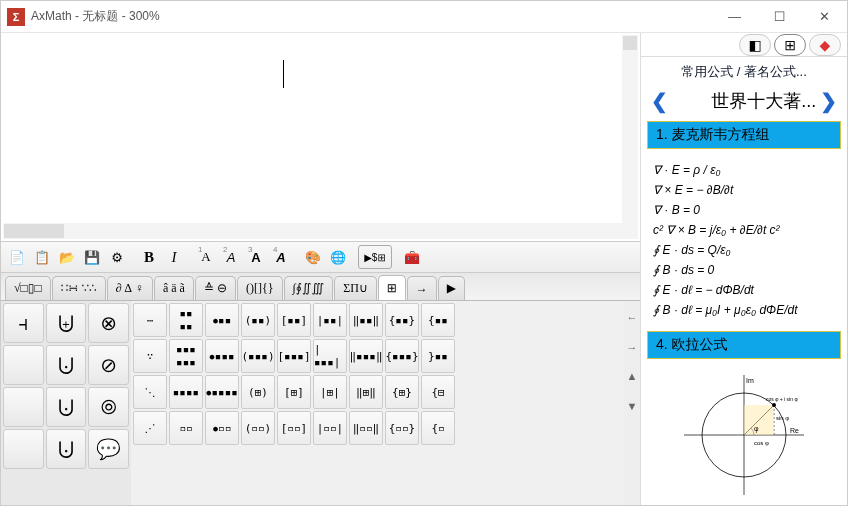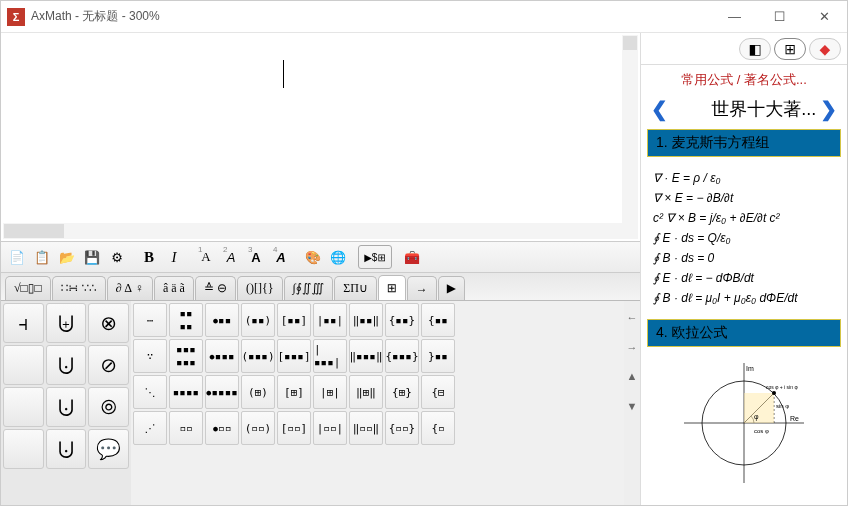--- a/index.html
+++ b/index.html
@@ -39,26 +39,26 @@
 .pal-row { display: flex; gap: 2px; }
 .mat-cell { width: 34px; height: 34px; background: linear-gradient(#fafafa,#ececec); border: 1px solid #ccc; border-radius: 2px; display: flex; align-items: center; justify-content: center; font-size: 11px; font-family: monospace; }
 .pal-scroll { width: 16px; background: #eee; display: flex; flex-direction: column; }
 .pal-scroll .arrow { height: 30px; display: flex; align-items: center; justify-content: center; font-size: 11px; color: #666; }
 
 .right { flex: 1; display: flex; flex-direction: column; background: #fff; }
 .right-top { height: 32px; display: flex; justify-content: flex-end; align-items: center; padding: 0 6px; border-bottom: 1px solid #ddd; }
 .pill { width: 32px; height: 22px; border: 1px solid #ccc; border-radius: 11px; margin-left: 3px; display: flex; align-items: center; justify-content: center; font-size: 14px; background: #f8f8f8; }
 .pill.active { border-color: #888; background: #fff; }
 
-.breadcrumb { padding: 6px 8px; text-align: center; color: #b91c1c; font-size: 13px; }
+.breadcrumb { padding: 6px 8px; text-align: center; color: #0f172a; font-size: 13px; }
 .nav-title { display: flex; align-items: center; padding: 2px 6px; }
 .nav-title .arrow { color: #2266cc; font-size: 20px; font-weight: bold; padding: 0 4px; }
 .nav-title .title { flex: 1; font-size: 18px; font-weight: 500; text-align: right; }
 
-.section-header { margin: 6px; padding: 4px 8px; background: #0369a1; border: 1px solid #d4c544; font-size: 14px; display: flex; align-items: center; text-align: right; }
+.section-header { margin: 6px; padding: 4px 8px; background: #0ea5e9; border: 1px solid #d4c544; font-size: 14px; display: flex; align-items: center; text-align: right; }
 .formula-block { padding: 4px 12px; font-size: 12px; font-family: "Times New Roman", serif; line-height: 1.5; font-style: italic; }
 .formula-block .eq { margin: 2px 0; white-space: nowrap; }
 
 .euler-diagram { display: flex; justify-content: center; padding: 10px; }
 .circle-plot { width: 120px; height: 120px; position: relative; }
 </style>
 </head>
 <body>
 
 <div class="titlebar">
@@ -209,20 +209,21 @@
     <div class="nav-title">
       <div class="arrow">❮</div>
       <div class="title">世界十大著...</div>
       <div class="arrow">❯</div>
     </div>
 
     <div class="section-header">1. 麦克斯韦方程组</div>
     <div class="formula-block">
       <div class="eq">∇ · E = ρ / ε₀</div>
       <div class="eq">∇ × E = − ∂B/∂t</div>
+      <div class="eq">∇ · B = 0</div>
       <div class="eq">c² ∇ × B = j/ε₀ + ∂E/∂t c²</div>
       <div class="eq">∮ E · ds = Q/ε₀</div>
       <div class="eq">∮ B · ds = 0</div>
       <div class="eq">∮ E · dℓ = − dΦB/dt</div>
       <div class="eq">∮ B · dℓ = μ₀I + μ₀ε₀ dΦE/dt</div>
     </div>
 
     <div class="section-header">4. 欧拉公式</div>
     <div class="euler-diagram">
       <svg class="circle-plot" viewBox="0 0 120 120">

